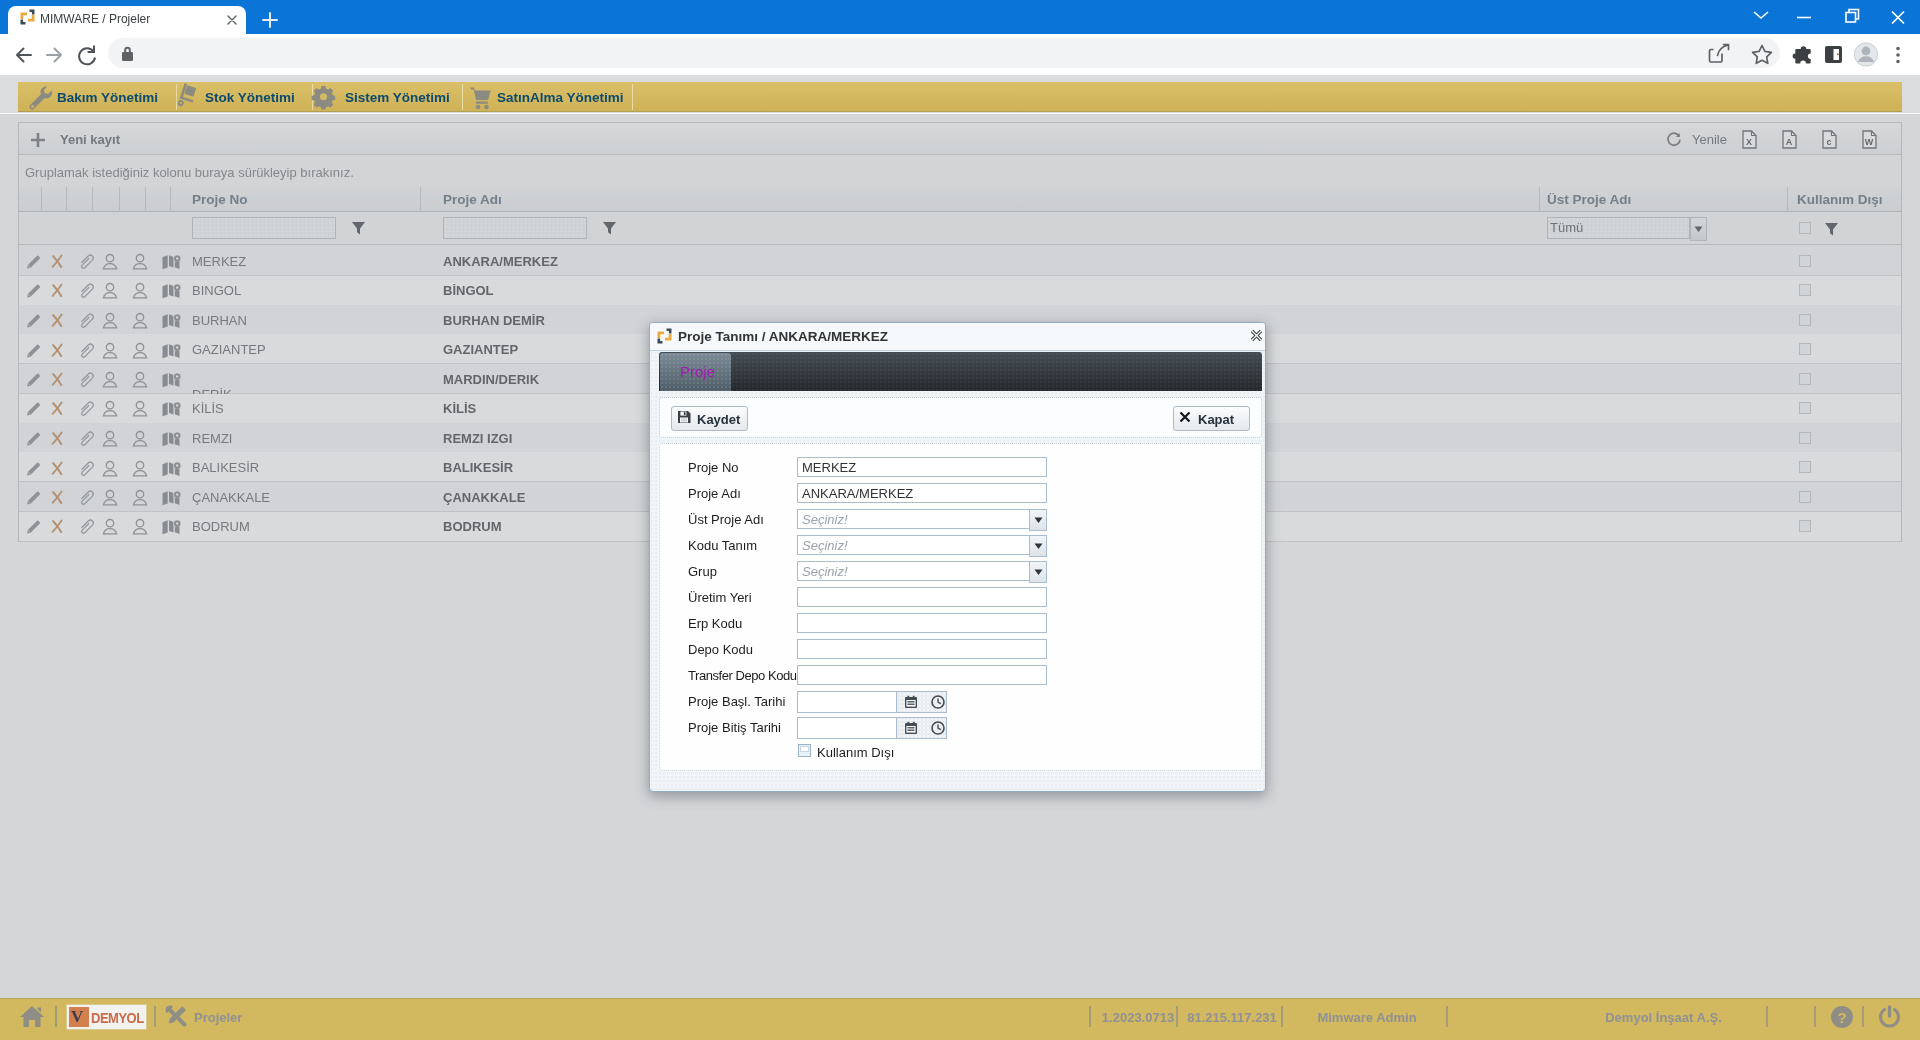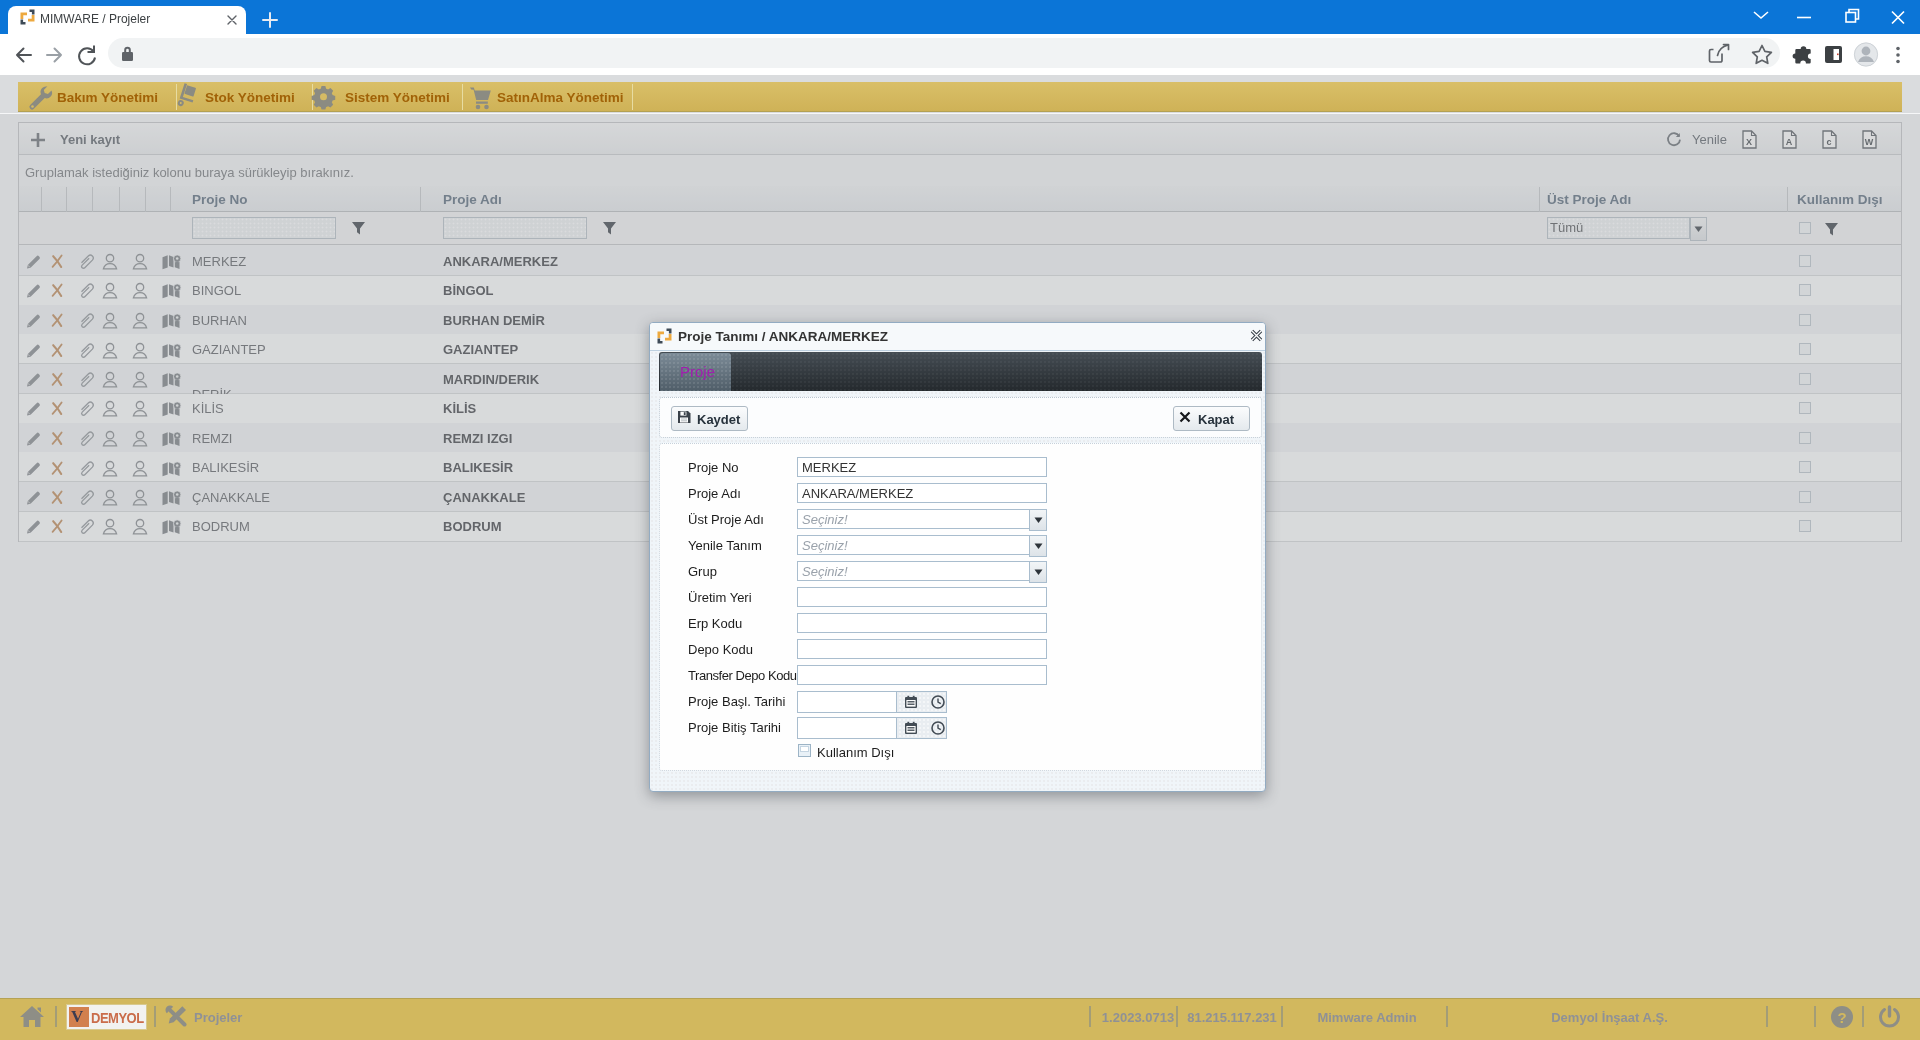--- a/index.html
+++ b/index.html
@@ -7,21 +7,21 @@
   .abs { position:absolute; }
   .dots { background-image:radial-gradient(circle at 1.5px 1.5px, rgba(255,255,255,0.8) 0.7px, rgba(255,255,255,0) 1.15px); background-size:4px 4px; }
   #stage { position:relative; width:1920px; height:1040px; background:#dadcde; }
   
   #titlebar { left:0; top:0; width:1920px; height:34px; background:#0b75d7; }
   #tab { left:8px; top:6px; width:238px; height:28px; background:#fff; border-radius:8px 8px 0 0; }
   #tabtitle { left:40px; top:12px; font-size:12px; color:#3c4043; }
   #toolbar { left:0; top:34px; width:1920px; height:41px; background:#ffffff; }
   #urlpill { left:108px; top:38px; width:1672px; height:30px; border-radius:15px; background:#f1f3f4; }
   #urltext { left:143px; top:47px; font-size:14px; color:#27292e; letter-spacing:-0.18px; }
-  .menutext { font-size:13.5px; font-weight:bold; color:#a16207; }
+  .menutext { font-size:13.5px; font-weight:bold; color:#0c4a6e; }
   #contentbg { left:0; top:113px; width:1920px; height:885px; background:#f6f7f8; }
   .gridline { background:#c6c9cc; }
   .hdrtext { font-size:13.5px; font-weight:bold; color:#5a6b7d; }
   .celltext { font-size:13px; color:#5e6166; }
   .cellbold { font-size:13px; font-weight:bold; color:#3f4247; }
   .finput { position:absolute; height:22px; background:#eef1f3; border:1px solid #b6c0c8; background-image:radial-gradient(circle at 1.5px 1.5px, rgba(255,255,255,1) 0.75px, rgba(255,255,255,0) 1.15px); background-size:4px 4px; }
   .rowcb { position:absolute; width:12px; height:12px; background:#f2f5f7; border:1px solid #bcc6ce; }
   .botdiv { position:absolute; top:1006px; width:2px; height:21px; background:#a39d77; }
   .bottext { position:absolute; top:1010px; font-size:13px; font-weight:bold; color:#8f9196; }
   .mbtn { height:25px; background:linear-gradient(#fbfcfd,#e4e9ed); border:1px solid #aebac4; border-radius:3px; }
@@ -557,21 +557,21 @@
   <div class="botdiv" style="left:1089px;"></div>
   <div class="botdiv" style="left:1176px;"></div>
   <div class="botdiv" style="left:1281px;"></div>
   <div class="botdiv" style="left:1446px;"></div>
   <div class="botdiv" style="left:1766px;"></div>
   <div class="botdiv" style="left:1814px;"></div>
   <div class="botdiv" style="left:1862px;"></div>
   <div class="bottext" style="left:1100px;width:76px;text-align:center;">1.2023.0713</div>
   <div class="bottext" style="left:1183px;width:98px;text-align:center;">81.215.117.231</div>
   <div class="bottext" style="left:1288px;width:158px;text-align:center;">Mimware Admin</div>
-  <div class="bottext" style="left:1453px;width:313px;text-align:center;">Demyol İnşaat A.Ş.</div>
+  <div class="bottext" style="left:1507px;width:313px;text-align:center;">Demyol İnşaat A.Ş.</div>
   <svg class="abs" style="left:1830px;top:1005px" width="24" height="24" viewBox="0 0 24 24">
 <circle cx="12" cy="12" r="11" fill="#8e8e86"></circle>
 <text x="12" y="17.5" text-anchor="middle" font-size="15" font-weight="bold" fill="#d2b85e" font-family="Liberation Sans">?</text>
     </svg>
   <svg class="abs" style="left:1878px;top:1005px" width="23" height="24" viewBox="0 0 23 24">
 <path d="M11.5 2 v9" stroke="#8e8e86" stroke-width="3.4" stroke-linecap="round" fill="none"></path>
 <path d="M6.5 4.5 a9 9 0 1 0 10 0" stroke="#8e8e86" stroke-width="3" fill="none" stroke-linecap="round"></path>
     </svg>
   <div class="abs" style="left:0;top:114px;width:1920px;height:884px;background:rgba(159,160,164,0.38);"></div>
   <div class="abs" style="left:649px;top:322px;width:617px;height:470px;background:#f0f5f9;border:1px solid #92abc2;border-radius:4px;box-shadow:0 4px 14px rgba(60,64,70,0.45);
@@ -614,21 +614,21 @@
   <div class="abs mlabel" style="left:688px;top:460px;">Proje No</div>
   <div class="abs minput" style="left:797px;top:457px;width:250px;">MERKEZ</div>
   <div class="abs mlabel" style="left:688px;top:486px;">Proje Adı</div>
   <div class="abs minput" style="left:797px;top:483px;width:250px;">ANKARA/MERKEZ</div>
   <div class="abs mlabel" style="left:688px;top:512px;">Üst Proje Adı</div>
   <div class="abs minput" style="left:797px;top:509px;width:250px;"><span class="seciniz">Seçiniz!</span></div>
   <div class="abs combobtn" style="left:1029px;top:509px;"></div>
   <svg class="abs" style="left:1034px;top:517px" width="9" height="7" viewBox="0 0 9 7">
       <path d="M0.5 0.5 h8 l-4 5.5 z" fill="#2e343a"></path>
     </svg>
-  <div class="abs mlabel" style="left:688px;top:538px;">Yenile Tanım</div>
+  <div class="abs mlabel" style="left:688px;top:538px;">Kodu Tanım</div>
   <div class="abs minput" style="left:797px;top:535px;width:250px;"><span class="seciniz">Seçiniz!</span></div>
   <div class="abs combobtn" style="left:1029px;top:535px;"></div>
   <svg class="abs" style="left:1034px;top:543px" width="9" height="7" viewBox="0 0 9 7">
       <path d="M0.5 0.5 h8 l-4 5.5 z" fill="#2e343a"></path>
     </svg>
   <div class="abs mlabel" style="left:688px;top:564px;">Grup</div>
   <div class="abs minput" style="left:797px;top:561px;width:250px;"><span class="seciniz">Seçiniz!</span></div>
   <div class="abs combobtn" style="left:1029px;top:561px;"></div>
   <svg class="abs" style="left:1034px;top:569px" width="9" height="7" viewBox="0 0 9 7">
       <path d="M0.5 0.5 h8 l-4 5.5 z" fill="#2e343a"></path>

